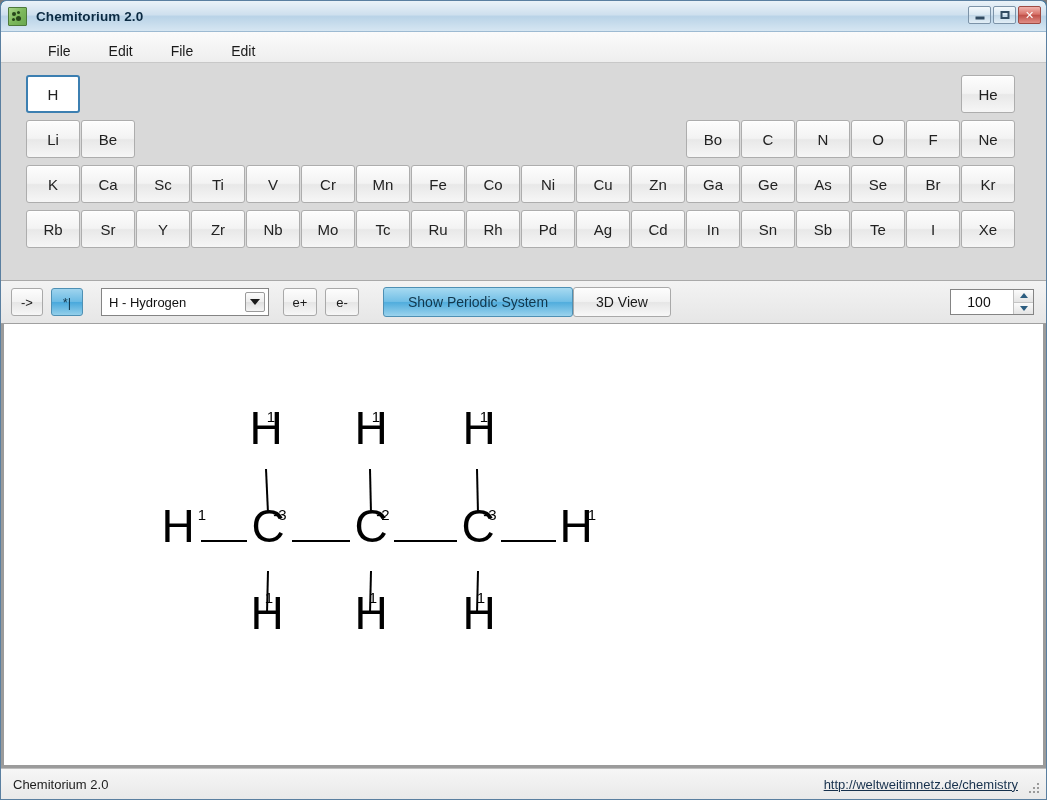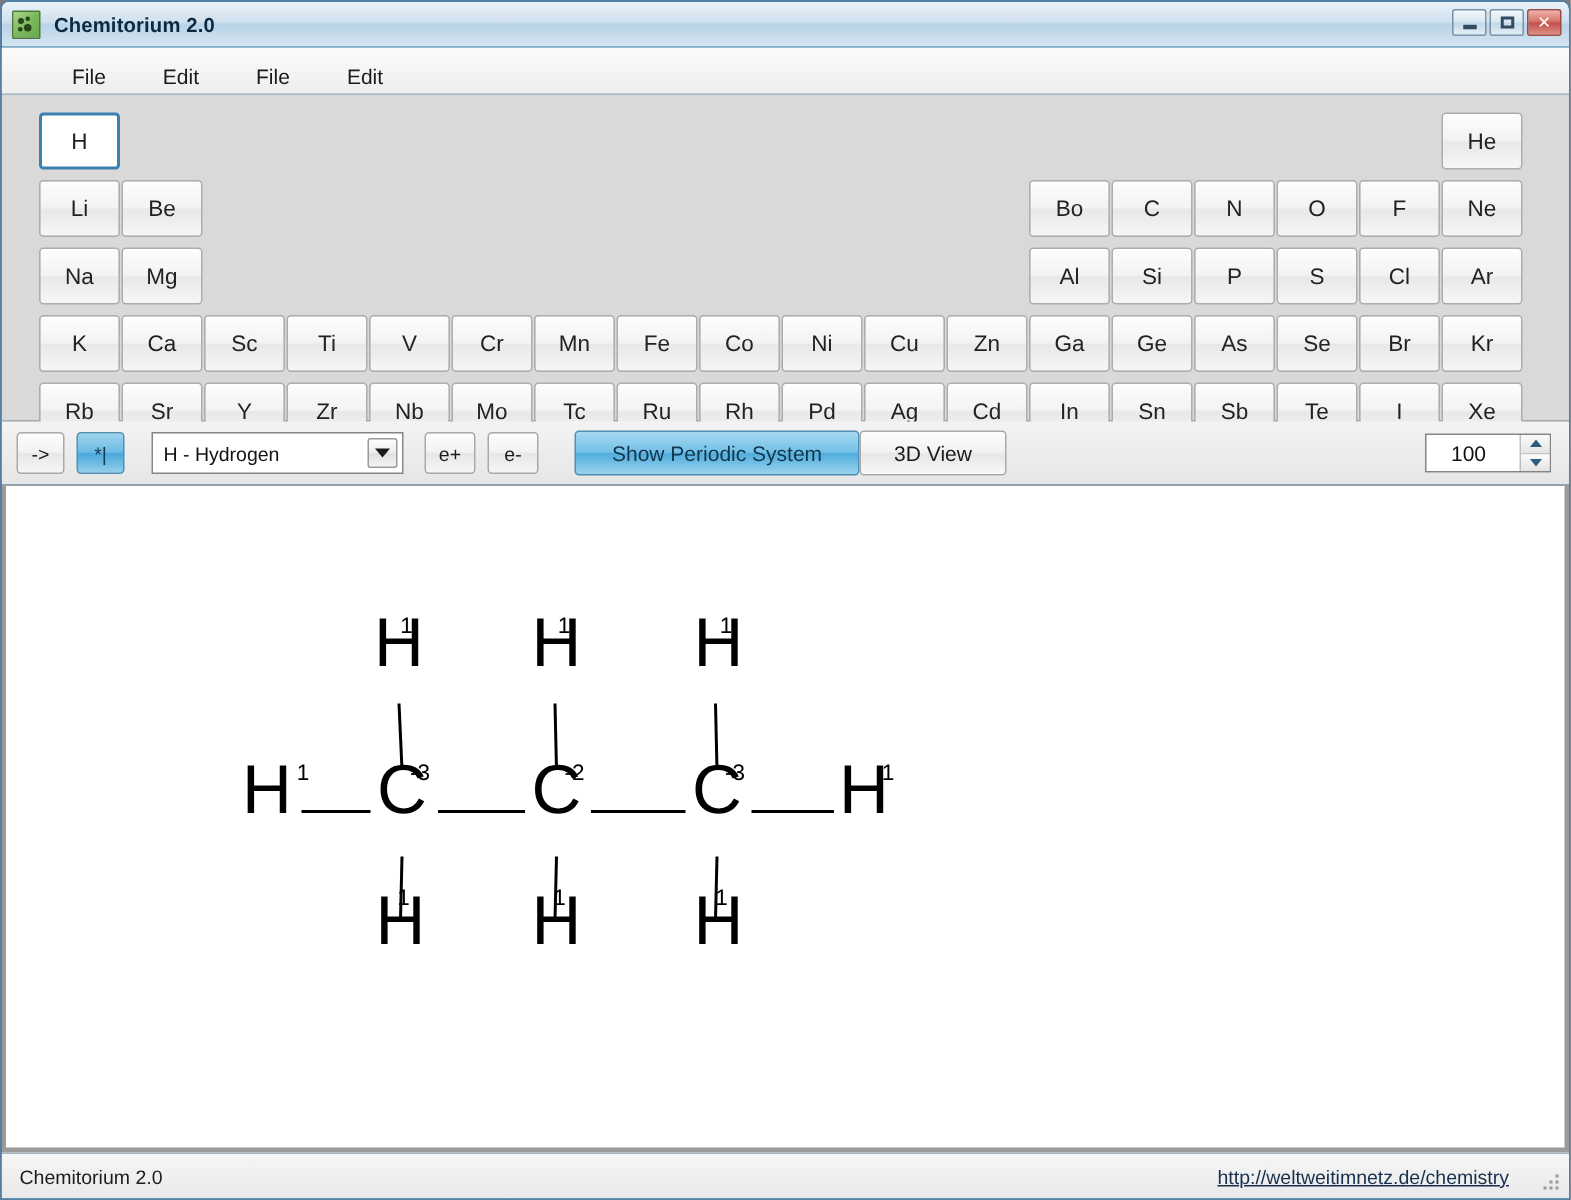--- a/index.html
+++ b/index.html
@@ -286,21 +286,21 @@
     height: 30px;
     background: linear-gradient(to bottom, #f6f6f6 0%, #e9e9e9 100%);
     border-top: 1px solid #bdbdbd;
     display: flex; align-items: center;
     padding: 0 10px 0 12px;
     position: relative;
   }
   #status-left { font-size: 13px; color: #1c1c1c; }
   #status-link {
     position: absolute;
-    right: 40px;
+    right: 28px;
     font-size: 13px;
     color: #17314d;
     text-decoration: underline;
     cursor: pointer;
   }
   #grip {
     position: absolute; right: 5px; bottom: 4px;
     width: 14px; height: 14px;
   }
   #grip i {
@@ -373,40 +373,20 @@
         <div class="el spacer"></div>
         <div class="el spacer"></div>
         <div class="el spacer"></div>
         <div class="el spacer"></div>
         <div class="el">Bo</div>
         <div class="el">C</div>
         <div class="el">N</div>
         <div class="el">O</div>
         <div class="el">F</div>
         <div class="el">Ne</div>
-      </div>
-      <div class="pt-row">
-        <div class="el">Na</div>
-        <div class="el">Mg</div>
-        <div class="el spacer"></div>
-        <div class="el spacer"></div>
-        <div class="el spacer"></div>
-        <div class="el spacer"></div>
-        <div class="el spacer"></div>
-        <div class="el spacer"></div>
-        <div class="el spacer"></div>
-        <div class="el spacer"></div>
-        <div class="el spacer"></div>
-        <div class="el spacer"></div>
-        <div class="el">Al</div>
-        <div class="el">Si</div>
-        <div class="el">P</div>
-        <div class="el">S</div>
-        <div class="el">Cl</div>
-        <div class="el">Ar</div>
       </div>
       <div class="pt-row">
         <div class="el">K</div>
         <div class="el">Ca</div>
         <div class="el">Sc</div>
         <div class="el">Ti</div>
         <div class="el">V</div>
         <div class="el">Cr</div>
         <div class="el">Mn</div>
         <div class="el">Fe</div>

